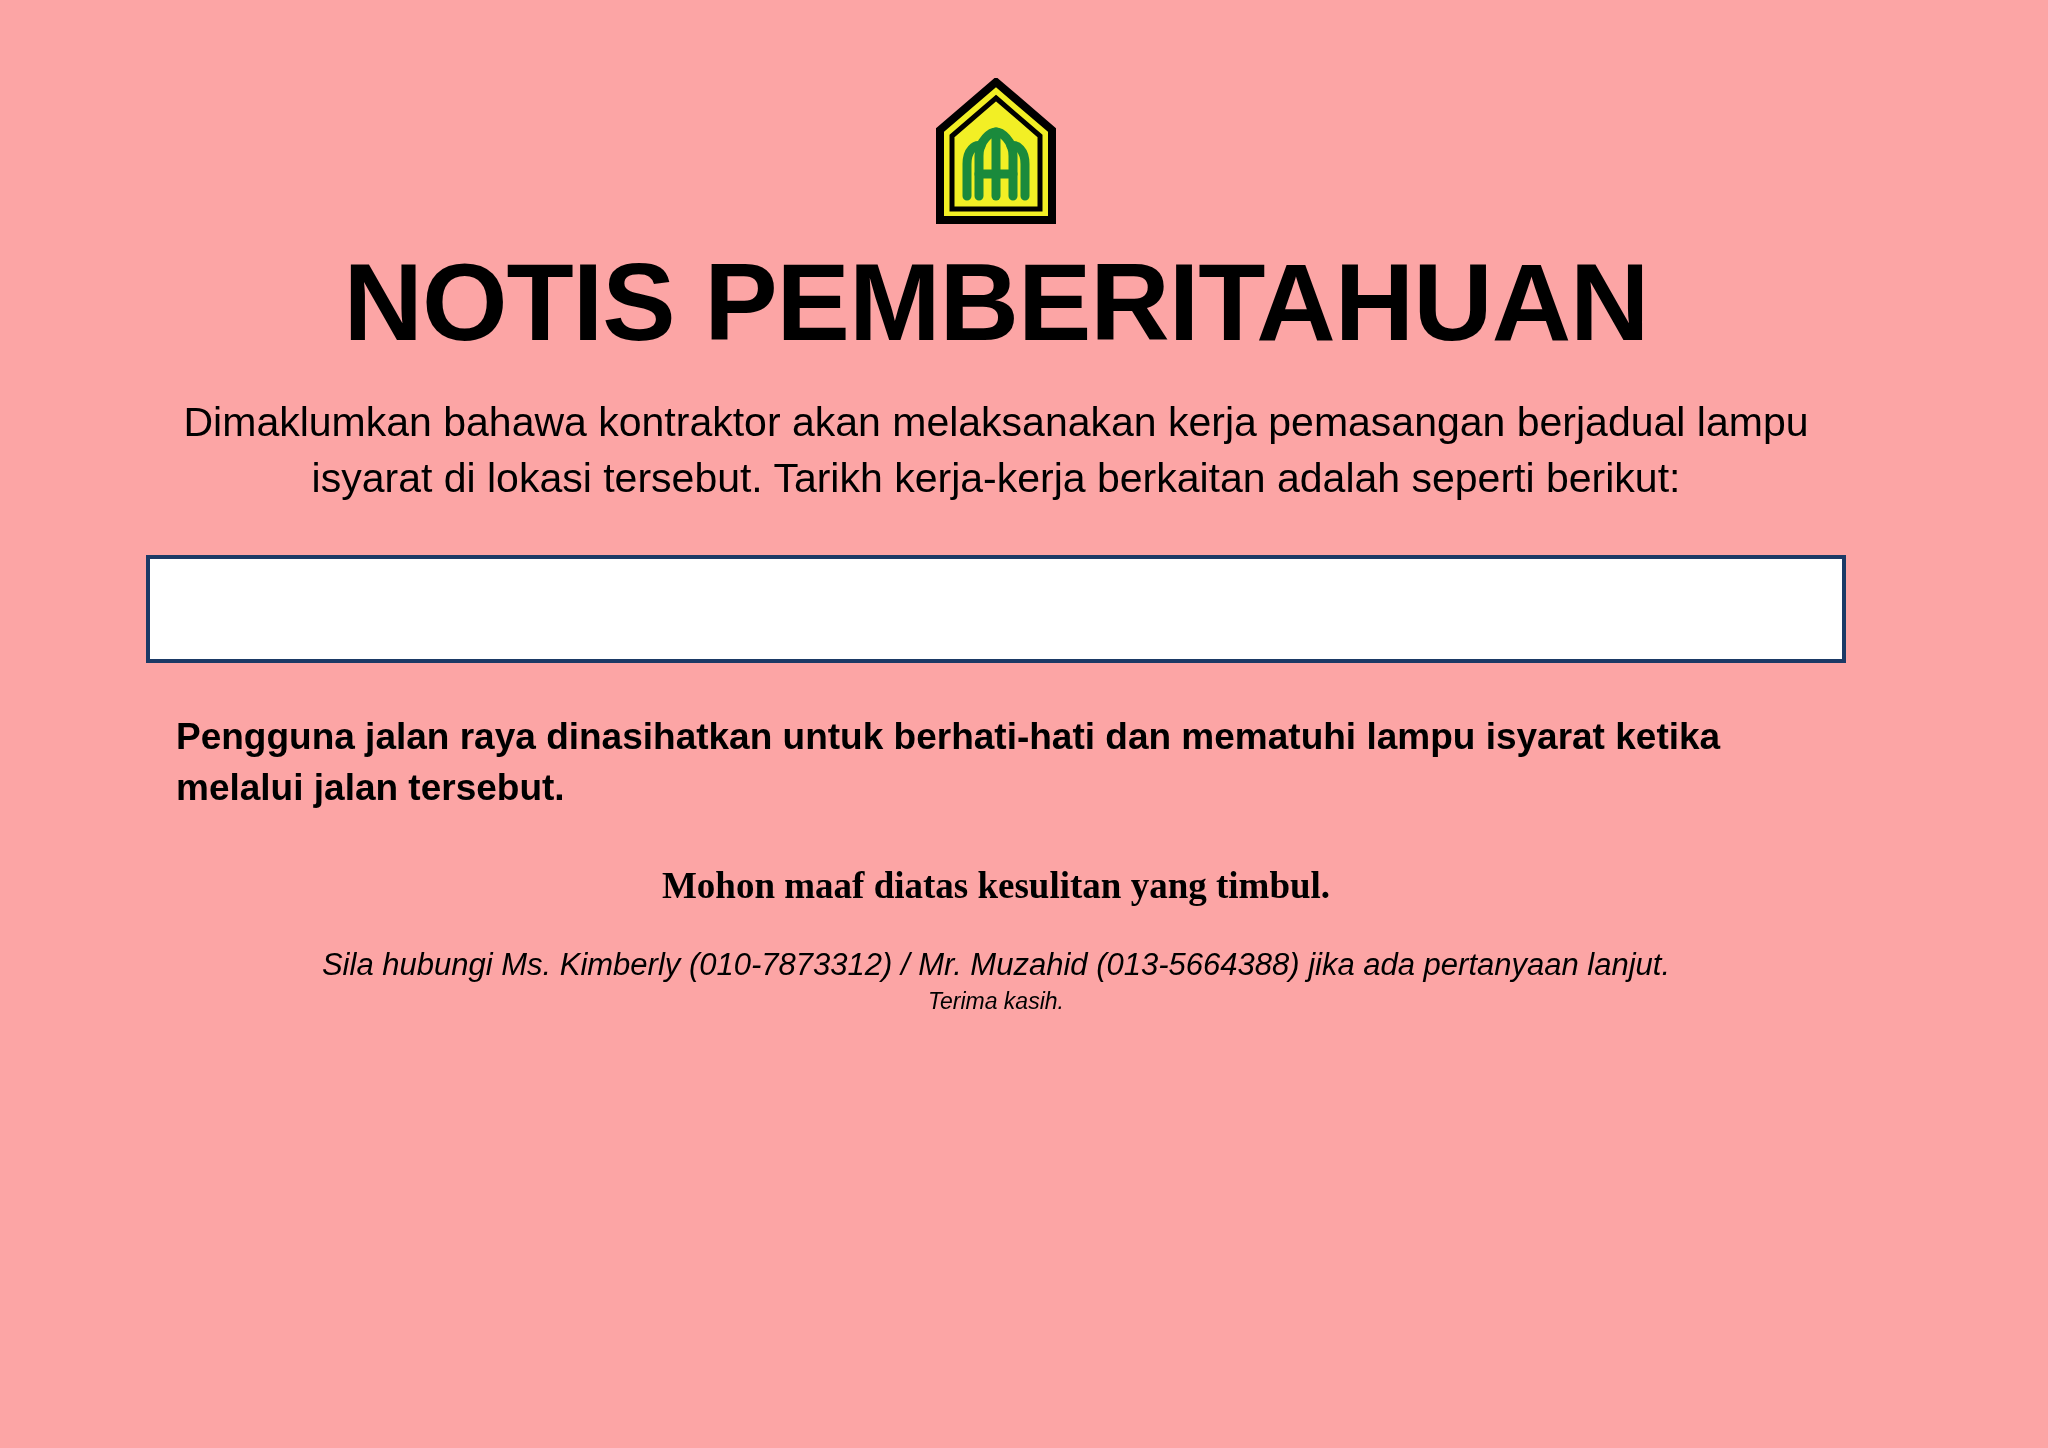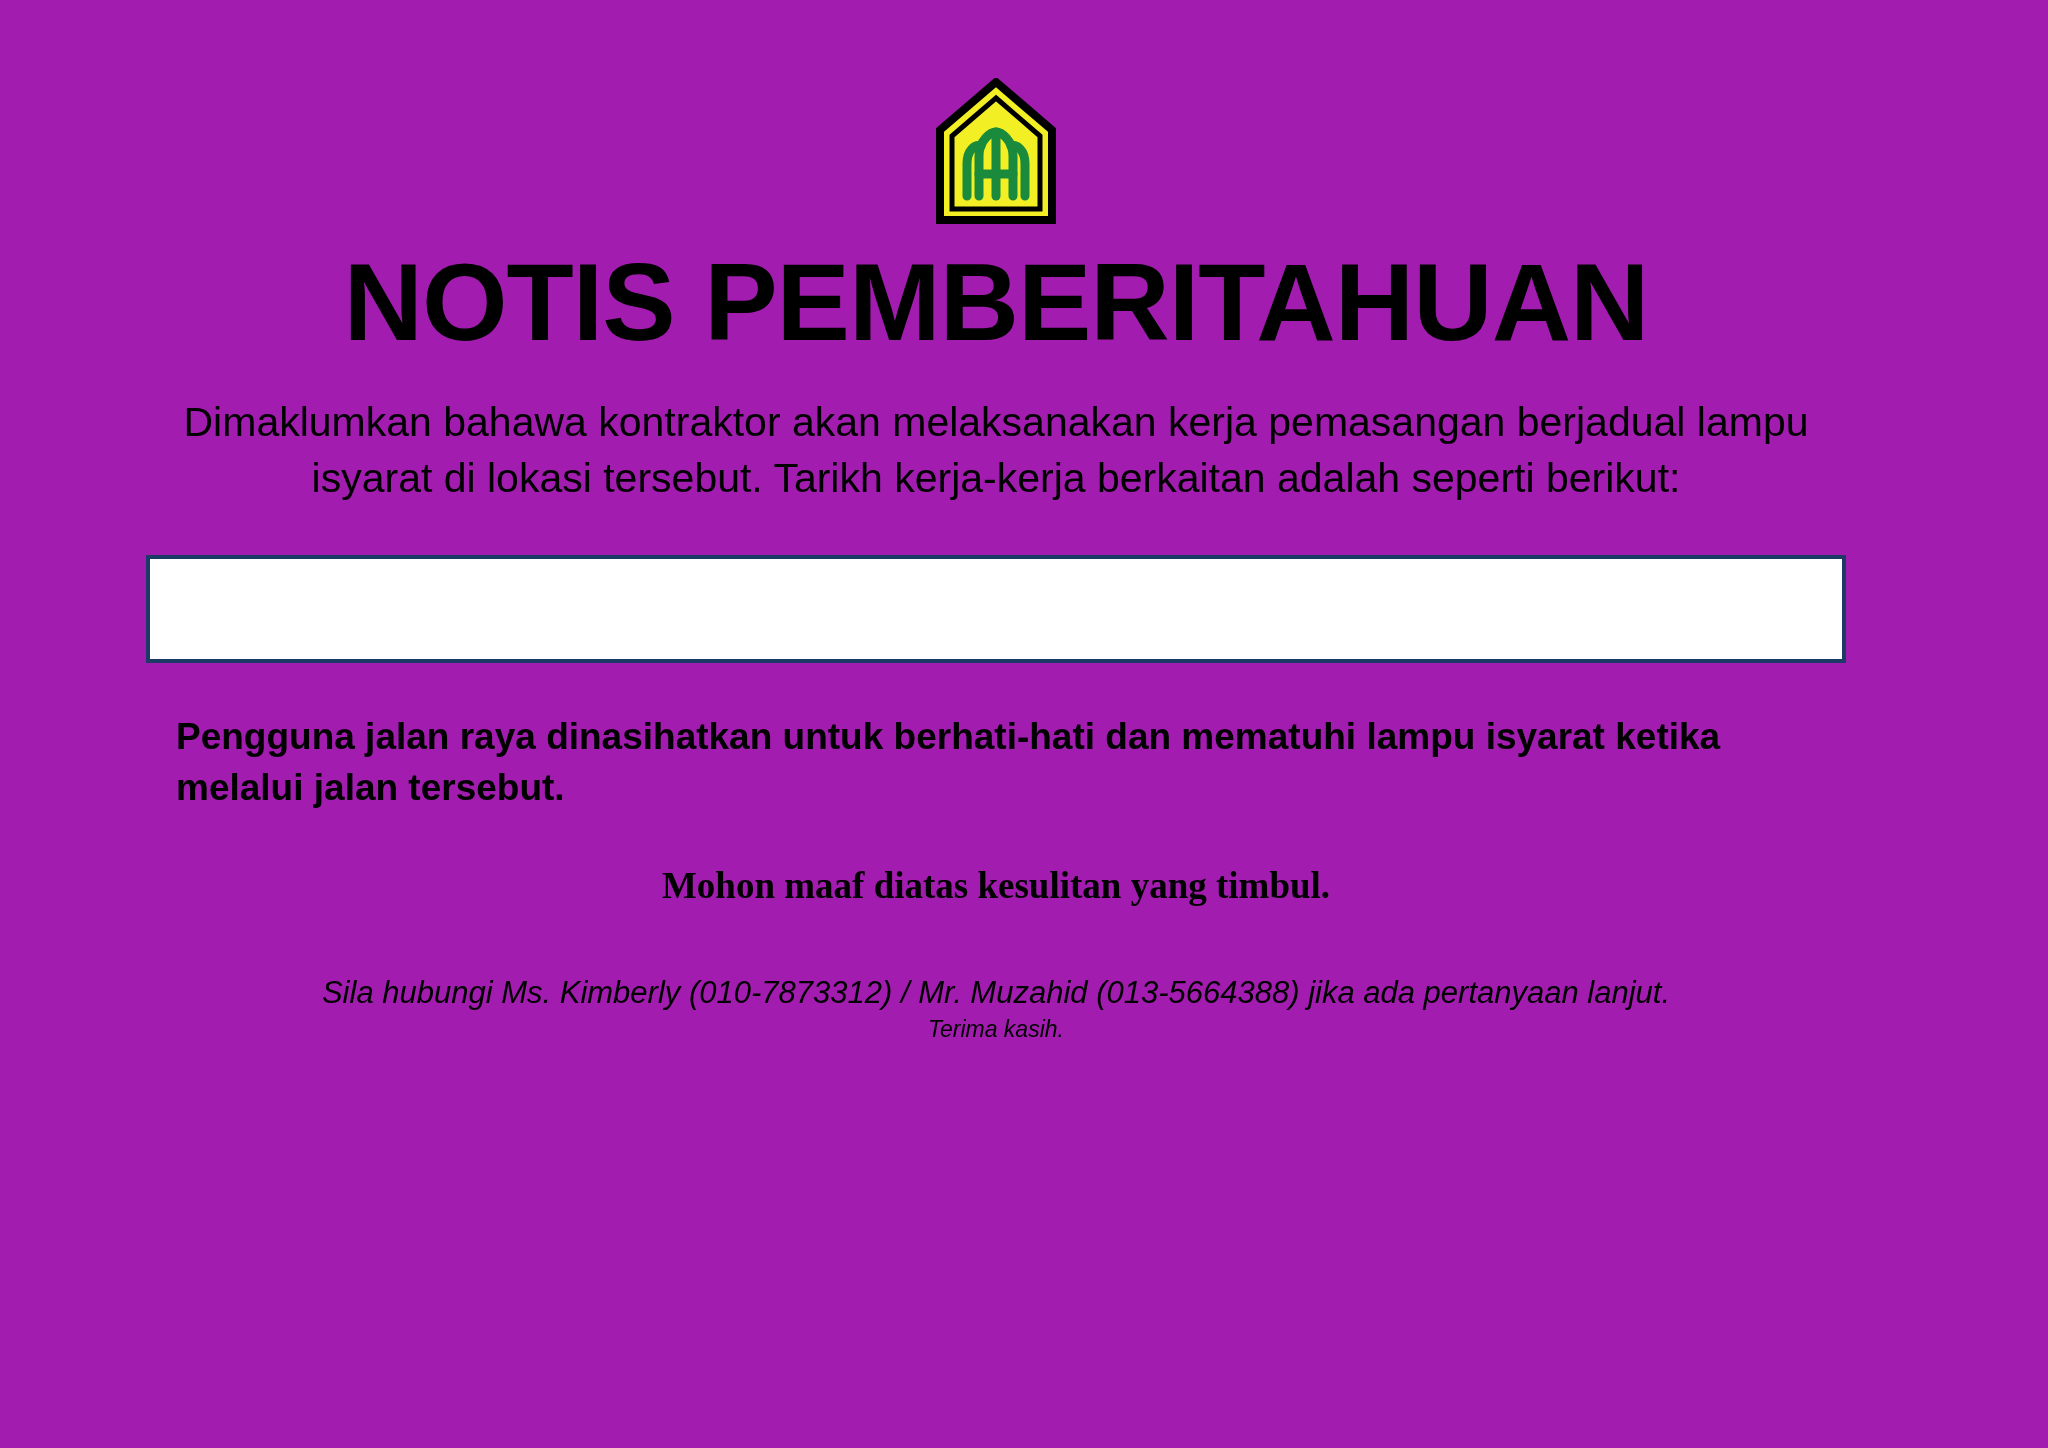--- a/index.html
+++ b/index.html
@@ -16,21 +16,21 @@
   }
 
   .notice-page {
     box-sizing: border-box;
     width: 2048px;
     height: 1448px;
     padding: 60px 96px 0 40px;
     display: flex;
     flex-direction: column;
     align-items: center;
-    background: #a21caf;
+    background: #fca5a5;
   }
 
   
   .logo-wrap {
     margin-top: 18px;
     margin-bottom: 6px;
     display: flex;
     justify-content: center;
     width: 100%;
   }
@@ -97,21 +97,21 @@
   }
 
   
   .contact {
     font-size: 31px;
     font-style: italic;
     font-weight: normal;
     line-height: 1.45;
     text-align: left;
     max-width: 1640px;
-    margin: 64px 0 0 0;
+    margin: 36px 0 0 0;
   }
   .thanks {
     font-size: 23px;
     font-style: italic;
     text-align: left;
     margin: 0;
   }
 </style>
 </head>
 <body>

